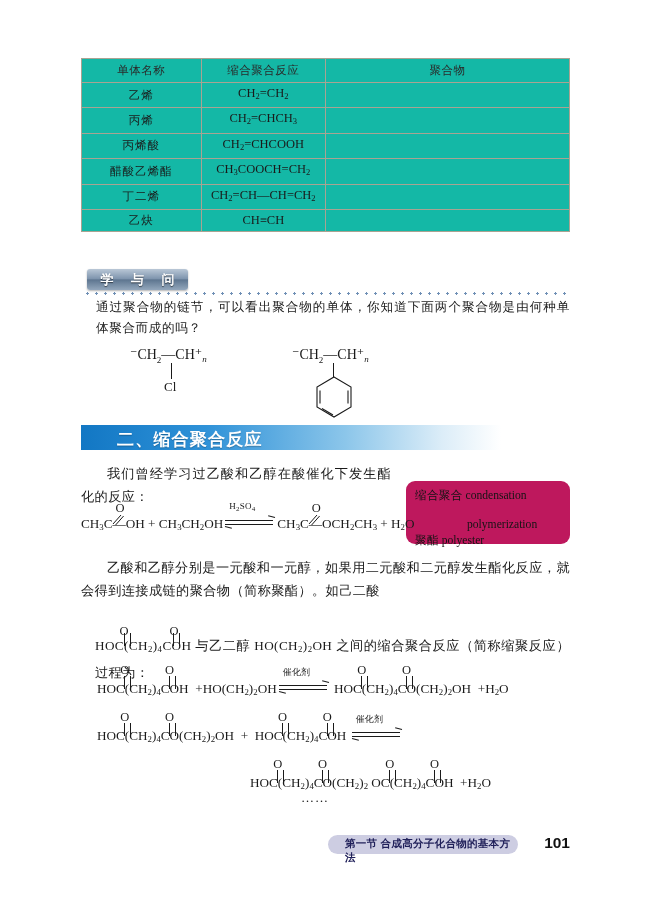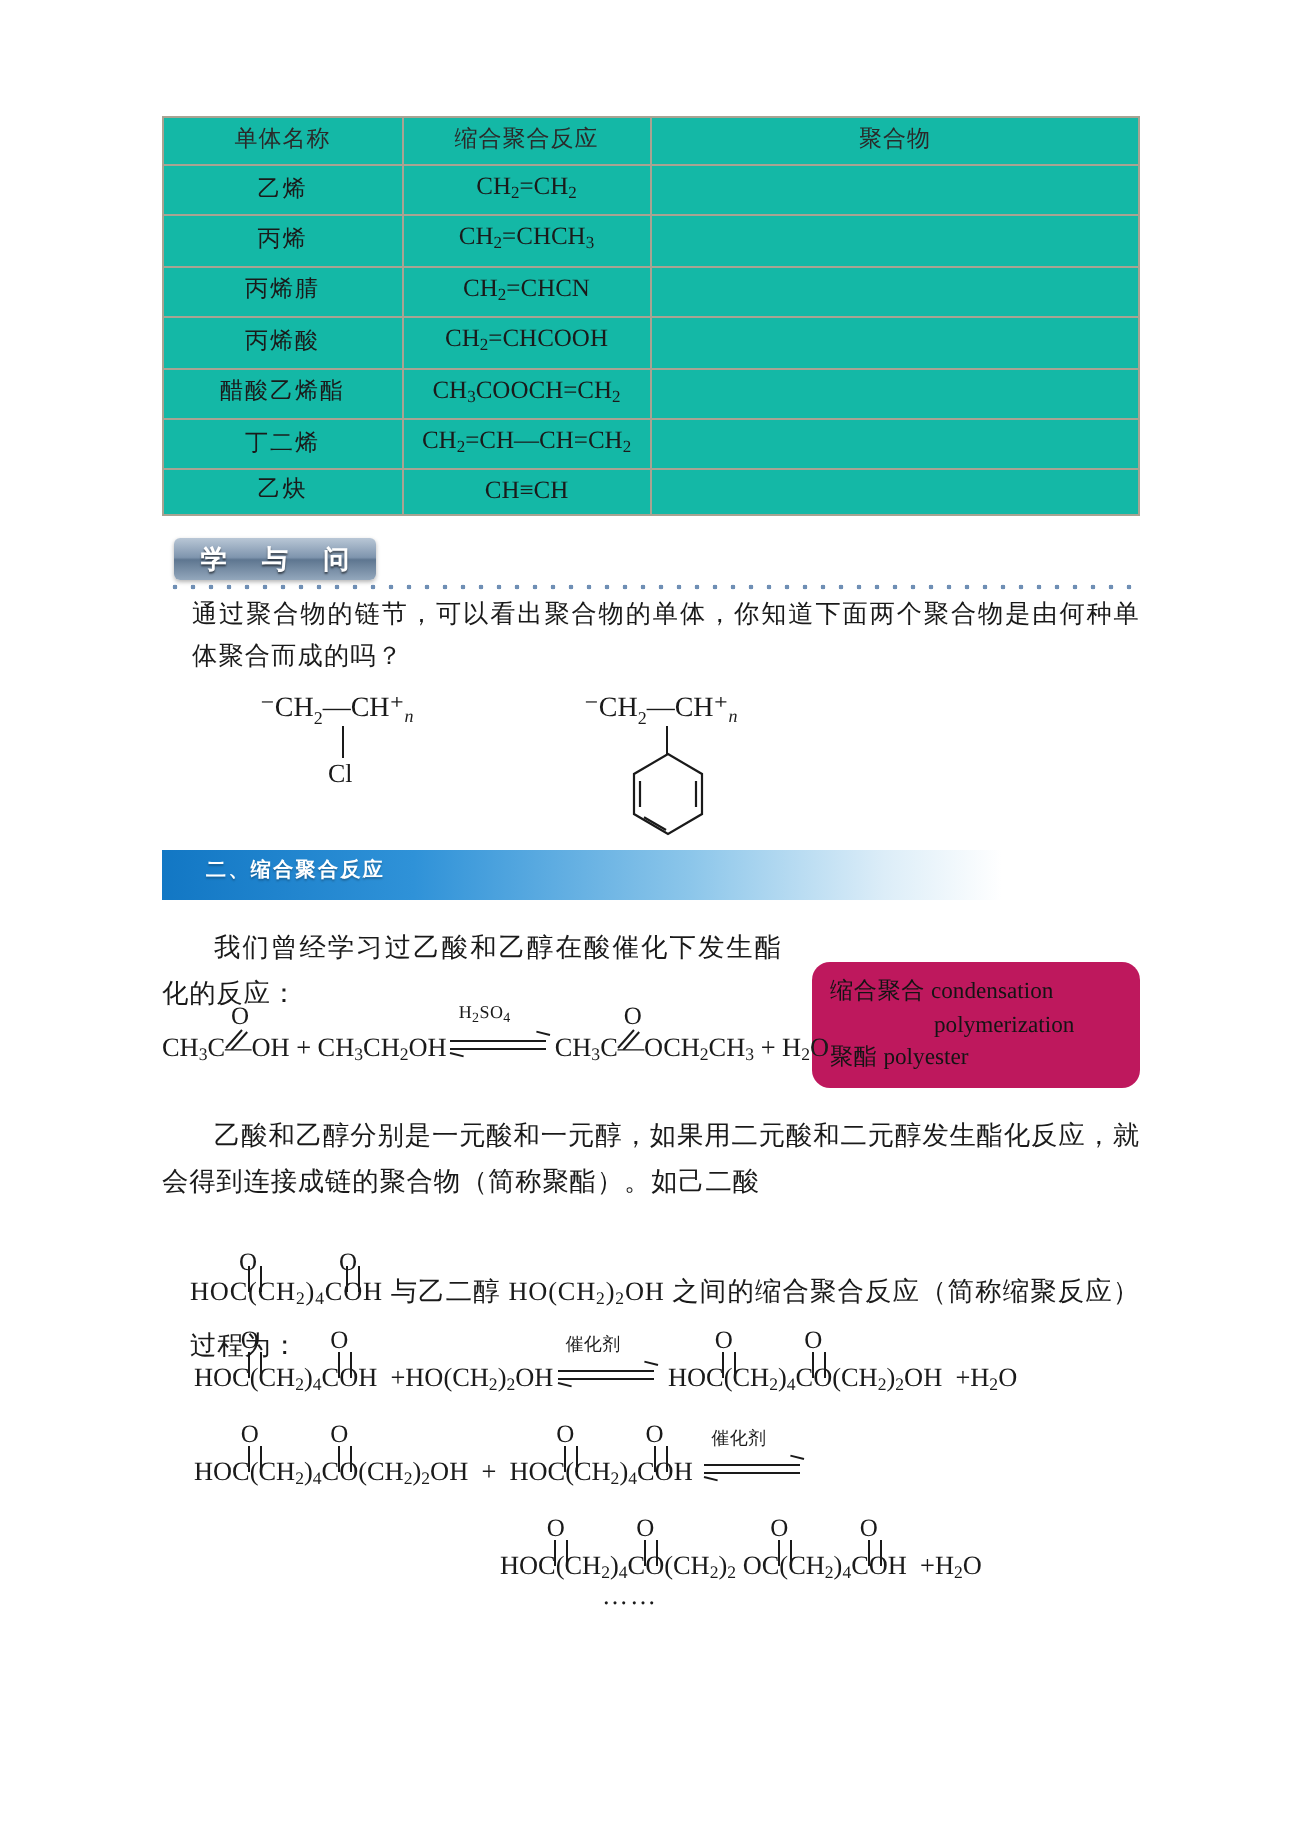--- a/index.html
+++ b/index.html
@@ -50,39 +50,39 @@
   .subn{font-size:9px;font-style:italic;vertical-align:-3px;}
   .pvc{left:20px;top:0;}
   .ps{left:182px;top:0;}
   .vbond{position:absolute;width:1px;background:#1a1a1a;}
   .cl-label{position:absolute;font-size:13px;}
   .benzene{position:absolute;}
 
   
   .sec-head{position:absolute;left:81px;top:425px;width:420px;height:25px;
     background:linear-gradient(90deg,#1277c4 0%,#2f92d8 30%,#8cc6ea 63%,#dcedf8 86%,#ffffff 100%);}
-  .sec-head span{position:absolute;left:22px;top:3px;color:#fff;font-weight:bold;
-    font-family:"Liberation Sans","DejaVu Sans",sans-serif;font-size:10px;letter-spacing:1.2px;
+  .sec-head span{position:absolute;left:36px;top:3px;color:#fff;font-weight:bold;
+    font-family:"Liberation Sans","DejaVu Sans",sans-serif;font-size:17px;letter-spacing:1.2px;
     text-shadow:0 1px 1px rgba(0,0,0,.25);}
 
   
   .body-p{position:absolute;font-size:13.2px;line-height:23px;letter-spacing:.4px;text-align:justify;}
   .p1{left:81px;top:462px;width:310px;}
   .p1 .ind{text-indent:26px;display:block;}
   .p2{left:81px;top:556px;width:489px;}
   .p2 .ind{text-indent:26px;display:block;}
   .p3{left:95px;top:634px;width:475px;}
 
   
   .gloss{position:absolute;left:406px;top:481px;width:164px;height:63px;
     background:#be185d;border-radius:9px;padding:7px 9px 0 9px;box-sizing:border-box;}
   .gloss .row{font-size:11.6px;line-height:16.5px;color:#141414;white-space:nowrap;}
   .gloss .cn{font-family:"Liberation Serif","DejaVu Serif",serif;letter-spacing:.3px;}
   .gloss .en{font-family:"Liberation Serif","DejaVu Serif",serif;}
-  .gloss .cont{padding-left:52px;}
+  .gloss .cont{padding-left:52px;margin-top:12px;}
 
   
   .eq{position:absolute;font-family:"Liberation Serif","DejaVu Serif",serif;
     font-size:13.2px;white-space:nowrap;}
   .eq sub{font-size:8.8px;vertical-align:-2px;}
   .carbonyl{display:inline-block;position:relative;width:0;height:0;vertical-align:baseline;}
   .cO{position:absolute;left:-4.5px;top:-30px;font-size:12.5px;}
   .cstick{position:absolute;left:-0.5px;top:-17px;width:5px;height:13px;
     border-left:1px solid #1a1a1a;border-right:1px solid #1a1a1a;}
   .slash{display:inline-block;position:relative;width:0;height:0;}
@@ -132,25 +132,20 @@
             <td class="c-name">乙烯</td>
             <td class="c-form">CH<sub>2</sub><span class="bond">=</span>CH<sub>2</sub></td>
             <td class="c-poly"></td>
           </tr>
           <tr>
             <td class="c-name">丙烯</td>
             <td class="c-form">CH<sub>2</sub><span class="bond">=</span>CHCH<sub>3</sub></td>
             <td class="c-poly"></td>
           </tr>
           <tr>
-            <td class="c-name">丙烯腈</td>
-            <td class="c-form">CH<sub>2</sub><span class="bond">=</span>CHCN</td>
-            <td class="c-poly"></td>
-          </tr>
-          <tr>
             <td class="c-name">丙烯酸</td>
             <td class="c-form">CH<sub>2</sub><span class="bond">=</span>CHCOOH</td>
             <td class="c-poly"></td>
           </tr>
           <tr>
             <td class="c-name">醋酸乙烯酯</td>
             <td class="c-form">CH<sub>3</sub>COOCH<span class="bond">=</span>CH<sub>2</sub></td>
             <td class="c-poly"></td>
           </tr>
           <tr>
@@ -242,14 +237,20 @@
 
   <div class="eq eq2">
     HOC<span class="carbonyl"><span class="cO">O</span><span class="cstick"></span></span>(CH<sub>2</sub>)<sub>4</sub>C<span class="carbonyl"><span class="cO">O</span><span class="cstick"></span></span>O(CH<sub>2</sub>)<sub>2</sub>OH&nbsp;&nbsp;+&nbsp;&nbsp;HOC<span class="carbonyl"><span class="cO">O</span><span class="cstick"></span></span>(CH<sub>2</sub>)<sub>4</sub>C<span class="carbonyl"><span class="cO">O</span><span class="cstick"></span></span>OH&nbsp;<span class="arrow"><span class="lbl">催化剂</span><span class="a1"></span><span class="a2"></span><span class="h1"></span><span class="h2"></span></span>
   </div>
 
   <div class="eq eq3">
     HOC<span class="carbonyl"><span class="cO">O</span><span class="cstick"></span></span>(CH<sub>2</sub>)<sub>4</sub>C<span class="carbonyl"><span class="cO">O</span><span class="cstick"></span></span>O(CH<sub>2</sub>)<sub>2</sub>&nbsp;OC<span class="carbonyl"><span class="cO">O</span><span class="cstick"></span></span>(CH<sub>2</sub>)<sub>4</sub>C<span class="carbonyl"><span class="cO">O</span><span class="cstick"></span></span>OH&nbsp;&nbsp;+H<sub>2</sub>O
   </div>
   <div class="dots">……</div>
 
+  <div class="footer">
+    <div class="foot-pill">
+      <span>第一节   合成高分子化合物的基本方法</span>
+    </div>
+    <div class="foot-num">101</div>
+  </div>
 
 </div>
 
 </body></html>

